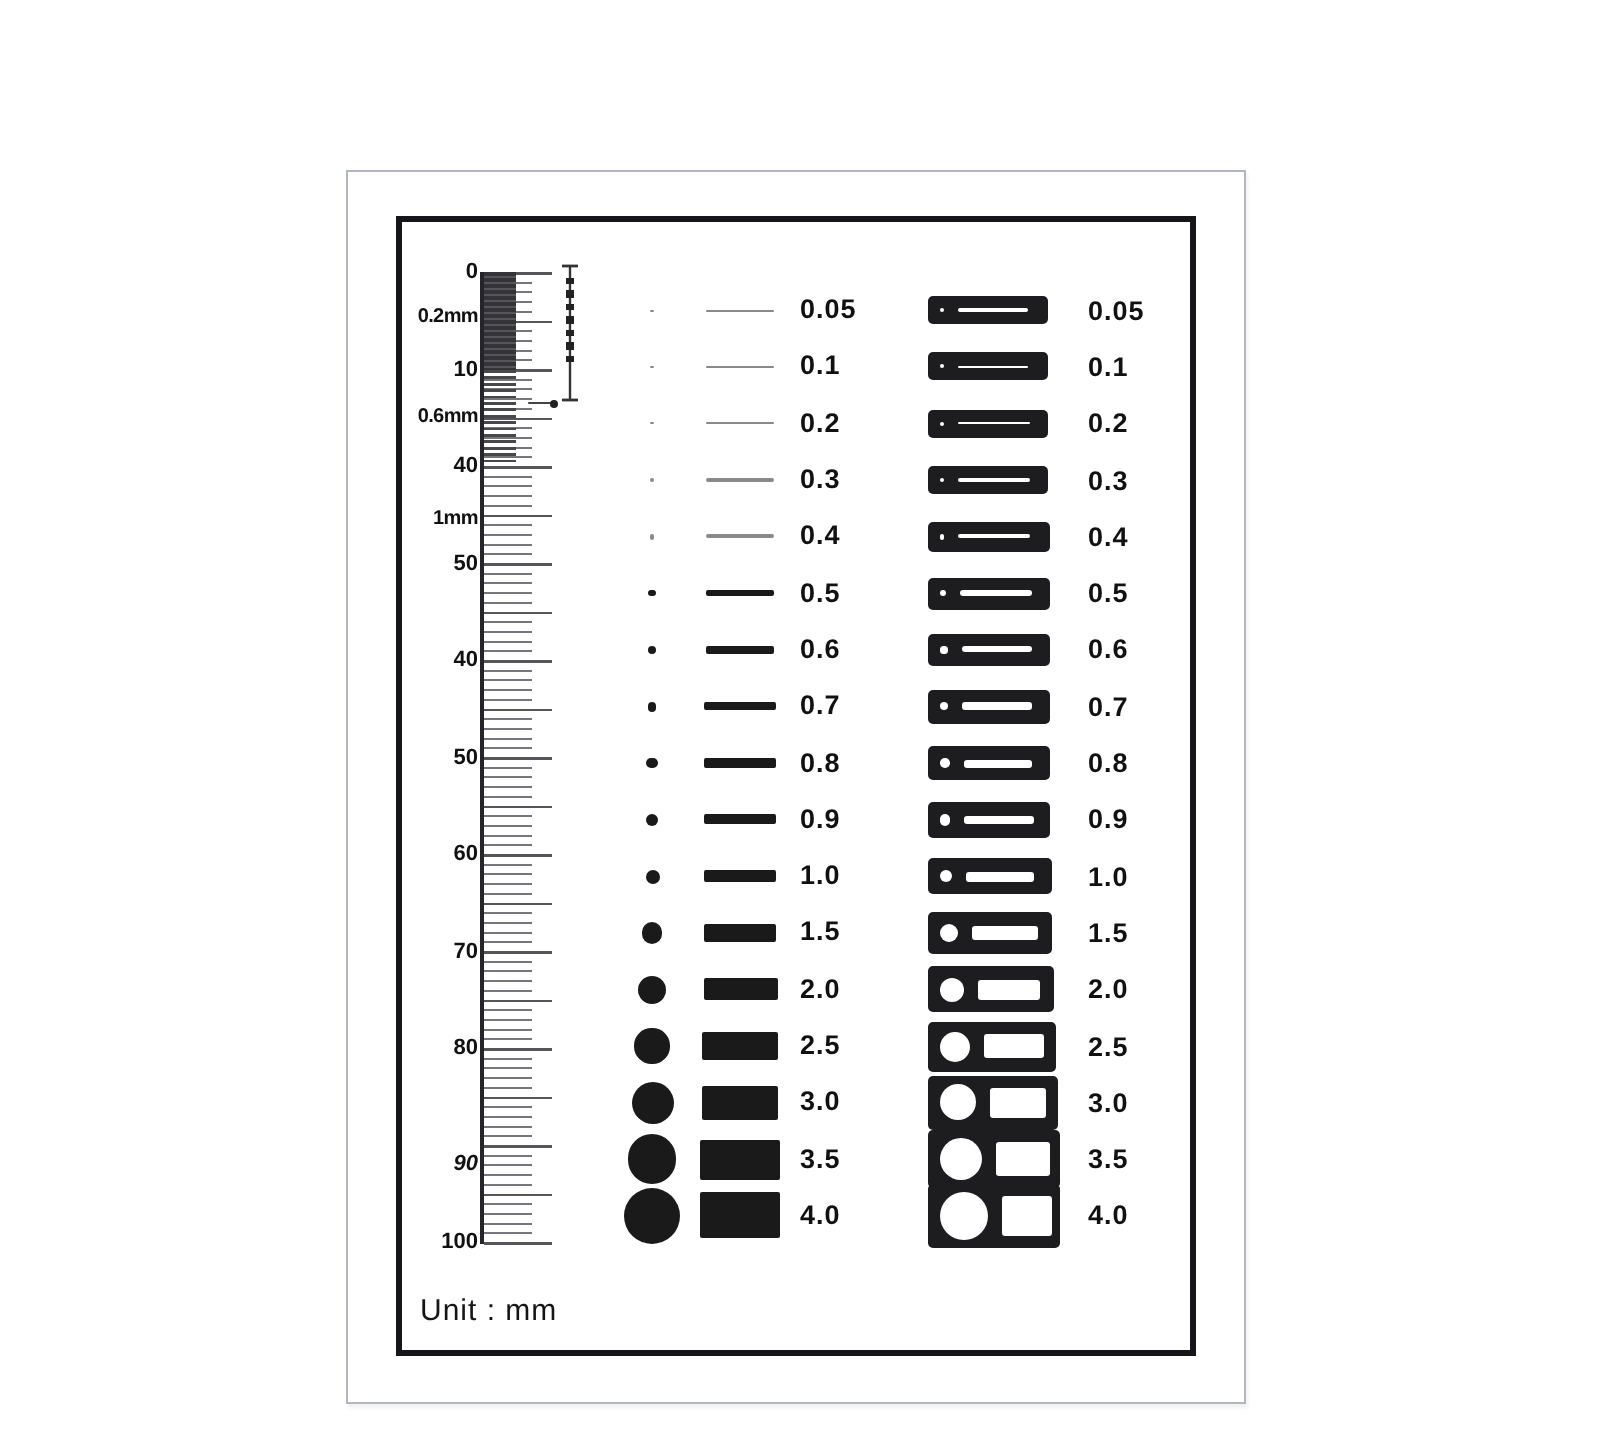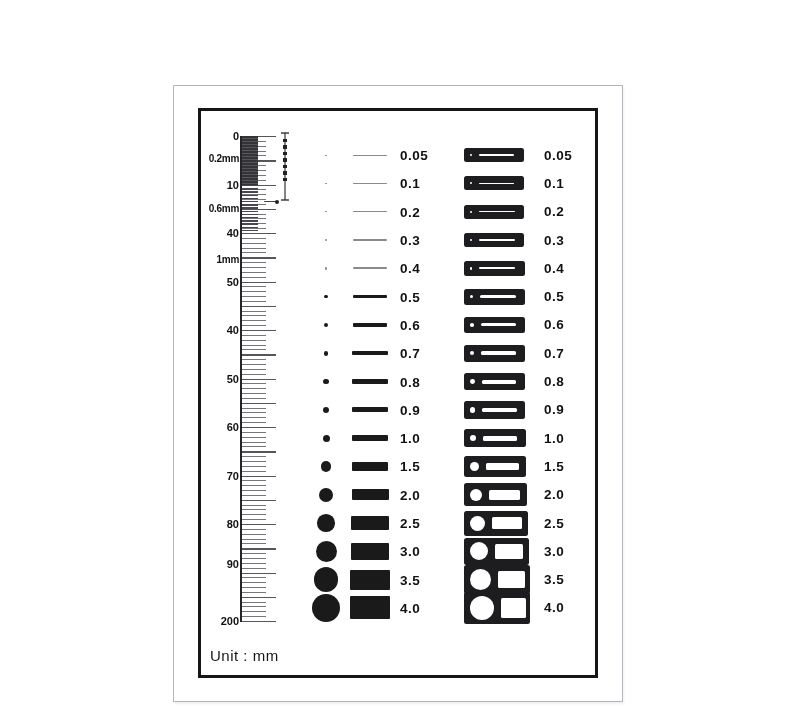--- a/index.html
+++ b/index.html
@@ -68,22 +68,22 @@
             <div class="ruler-label" style="top: 67.5px;">10</div>
             <div class="ruler-label pitch" style="top: 91.75px;">0.6mm</div>
             <div class="ruler-label" style="top: 116px;">40</div>
             <div class="ruler-label pitch" style="top: 142.675px;">1mm</div>
             <div class="ruler-label" style="top: 164.5px;">50</div>
             <div class="ruler-label" style="top: 213px;">40</div>
             <div class="ruler-label" style="top: 262px;">50</div>
             <div class="ruler-label" style="top: 310px;">60</div>
             <div class="ruler-label" style="top: 358.5px;">70</div>
             <div class="ruler-label" style="top: 407px;">80</div>
-            <div class="ruler-label" style="top: 447px;">90</div>
-            <div class="ruler-label" style="top: 504px;">200</div>
+            <div class="ruler-label" style="top: 465px; font-style: italic;">90</div>
+            <div class="ruler-label" style="top: 504px;">100</div>
           </div>
 
         <svg class="dim-anno" width="14" height="80">
           <line x1="8" y1="3" x2="8" y2="70" stroke="#333" stroke-width="1.2"></line>
           <line x1="4" y1="3" x2="12" y2="3" stroke="#333" stroke-width="1.4"></line>
           <line x1="4" y1="70" x2="12" y2="70" stroke="#333" stroke-width="1.4"></line>
           <rect x="6" y="9" width="4" height="3" fill="#222"></rect>
           <rect x="6" y="15" width="4" height="4" fill="#222"></rect>
           <rect x="6" y="22" width="4" height="3" fill="#222"></rect>
           <rect x="6" y="28" width="4" height="4" fill="#222"></rect>

